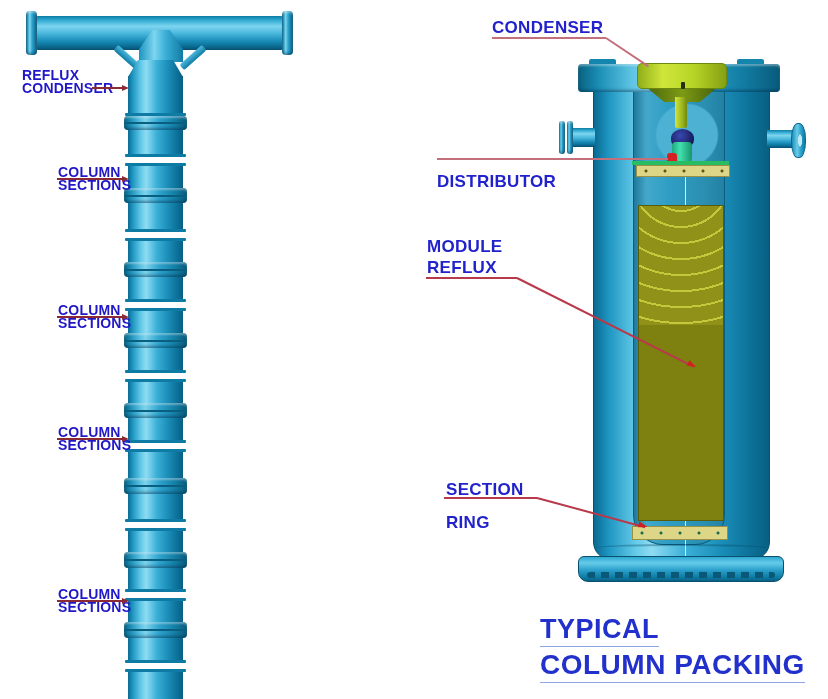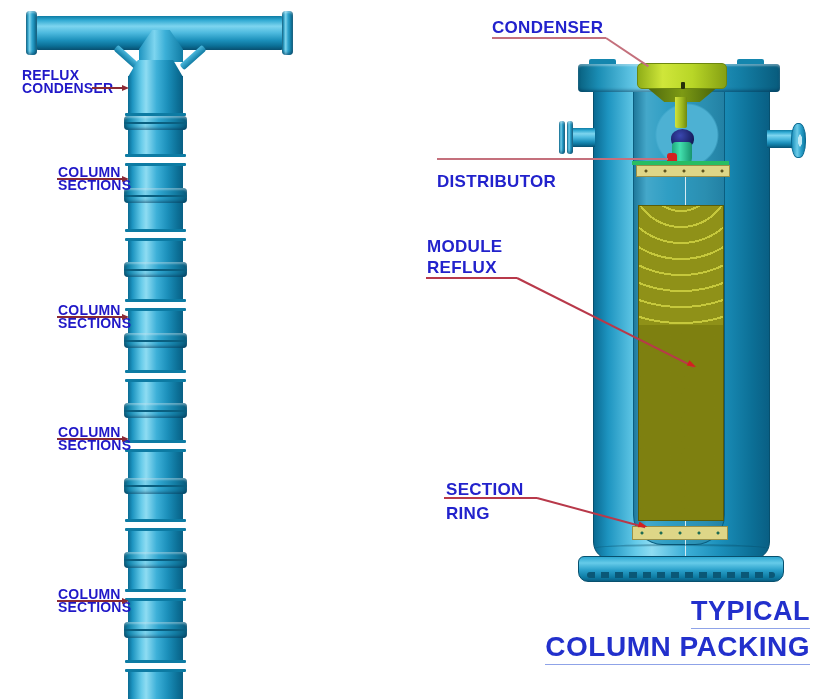--- a/index.html
+++ b/index.html
@@ -219,25 +219,25 @@
     <div>MODULE</div>
     <div>REFLUX</div>
   </div>
   <div class="abs lead lead-red" style="left:426px;top:277px;width:91px;"></div>
   <div class="abs lead lead-red diag" style="left:517px;top:277px;width:198px;transform:rotate(26.7deg);">
     <div class="arrow-tip arrow-red" style="position:absolute;right:-2px;top:-2.6px;"></div>
   </div>
 
   <div class="abs lbl-right" style="left:446px;top:479px;">
     <div>SECTION</div>
-    <div style="margin-top:3px;">RING</div>
+    <div style="margin-top:12px;">RING</div>
   </div>
   <div class="abs lead lead-red" style="left:444px;top:497px;width:93px;"></div>
   <div class="abs lead lead-red diag" style="left:537px;top:497px;width:112px;transform:rotate(15.1deg);">
     <div class="arrow-tip arrow-red" style="position:absolute;right:-2px;top:-2.6px;"></div>
   </div>
 
-  <div class="abs" style="left:540px;top:596px;width:270px;text-align:right;">
+  <div class="abs" style="left:540px;top:614px;width:270px;text-align:left;">
     <span class="title-line" style="font-size:27px;">TYPICAL</span><br>
     <span class="title-line" style="font-size:28px;margin-top:2px;">COLUMN PACKING</span>
   </div>
 
 </div>
 
 </body></html>

